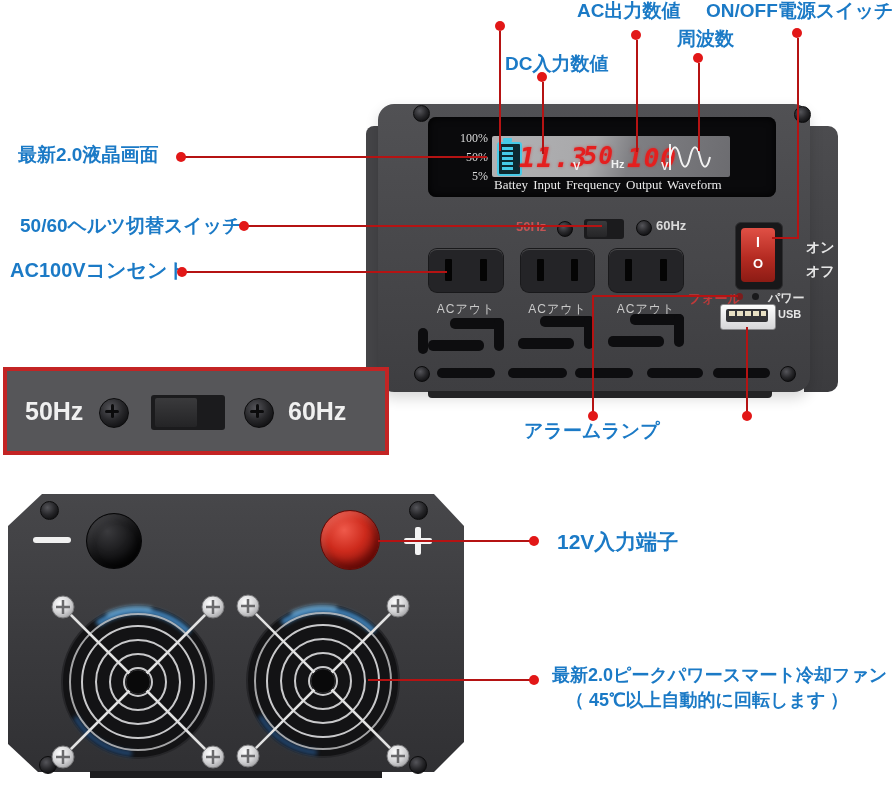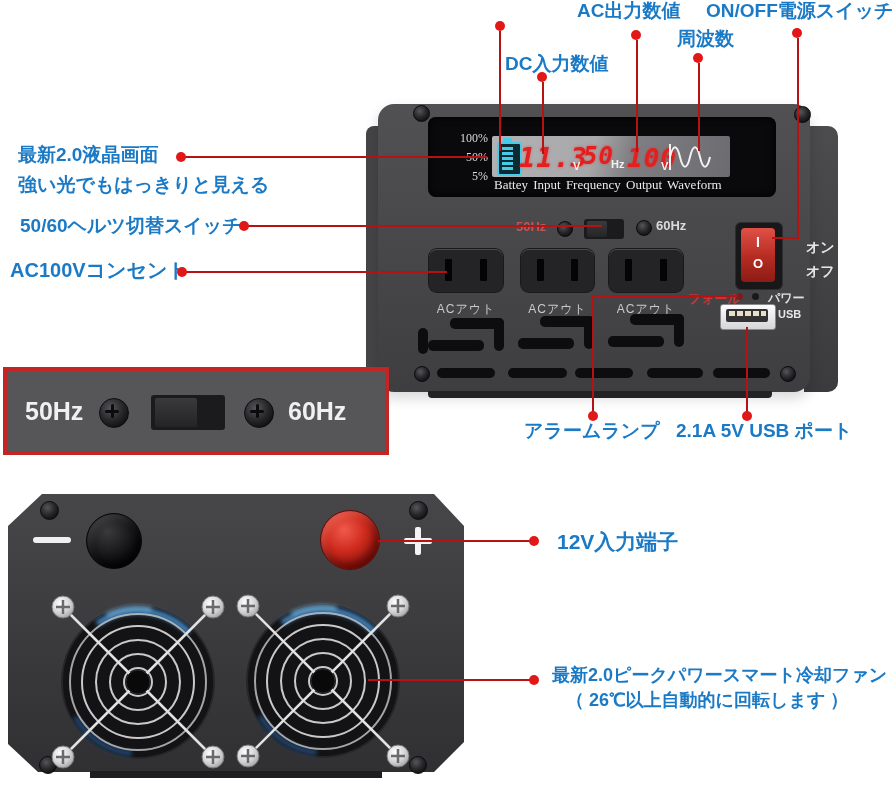--- a/index.html
+++ b/index.html
@@ -260,42 +260,40 @@
     <div class="vline" style="left:698px;top:63px;height:88px;"></div>
     <div class="vline" style="left:797px;top:38px;height:201px;"></div>
     <div class="hline" style="left:772px;top:237px;width:26px;"></div>
     <div class="dot" style="left:495px;top:21px;"></div>
     <div class="dot" style="left:537px;top:72px;"></div>
     <div class="dot" style="left:631px;top:30px;"></div>
     <div class="dot" style="left:693px;top:53px;"></div>
     <div class="dot" style="left:792px;top:28px;"></div>
 
     <span class="blab" style="left:18px;top:145px;font-size:19px;text-align:right;">最新2.0液晶画面</span>
-    <span class="blab" style="left:18px;top:175px;font-size:19px;">強い光でもはっきりと見える</span>
     <span class="blab" style="left:20px;top:216px;font-size:19px;">50/60ヘルツ切替スイッチ</span>
     <span class="blab" style="left:10px;top:259px;font-size:20px;">AC100Vコンセント</span>
 
     <div class="hline" style="left:185px;top:156px;width:302px;"></div>
     <div class="hline" style="left:248px;top:225px;width:354px;"></div>
     <div class="hline" style="left:186px;top:271px;width:261px;"></div>
     <div class="dot" style="left:176px;top:152px;"></div>
     <div class="dot" style="left:239px;top:221px;"></div>
     <div class="dot" style="left:177px;top:267px;"></div>
 
     <div class="hline" style="left:592px;top:295px;width:146px;"></div>
     <div class="vline" style="left:592px;top:296px;height:122px;"></div>
     <div class="dot" style="left:588px;top:411px;"></div>
     <div class="vline" style="left:746px;top:327px;height:91px;"></div>
     <div class="dot" style="left:742px;top:411px;"></div>
     <span class="blab" style="left:524px;top:421px;font-size:19px;">アラームランプ</span>
-    <span class="blab" style="left:676px;top:421px;font-size:19px;">2.1A 5V USB ポート</span>
 
     <div class="hline" style="left:378px;top:540px;width:155px;"></div>
     <div class="dot" style="left:529px;top:536px;"></div>
     <span class="blab" style="left:557px;top:530px;font-size:21px;">12V入力端子</span>
 
     <div class="hline" style="left:368px;top:679px;width:165px;"></div>
     <div class="dot" style="left:529px;top:675px;"></div>
     <span class="blab" style="left:552px;top:666px;font-size:18px;">最新2.0ピークパワースマート冷却ファン</span>
-    <span class="blab" style="left:566px;top:691px;font-size:18px;">（ 26℃以上自動的に回転します ）</span>
+    <span class="blab" style="left:566px;top:691px;font-size:18px;">（ 45℃以上自動的に回転します ）</span>
   </div>
 
 </div>
 
 </body></html>

